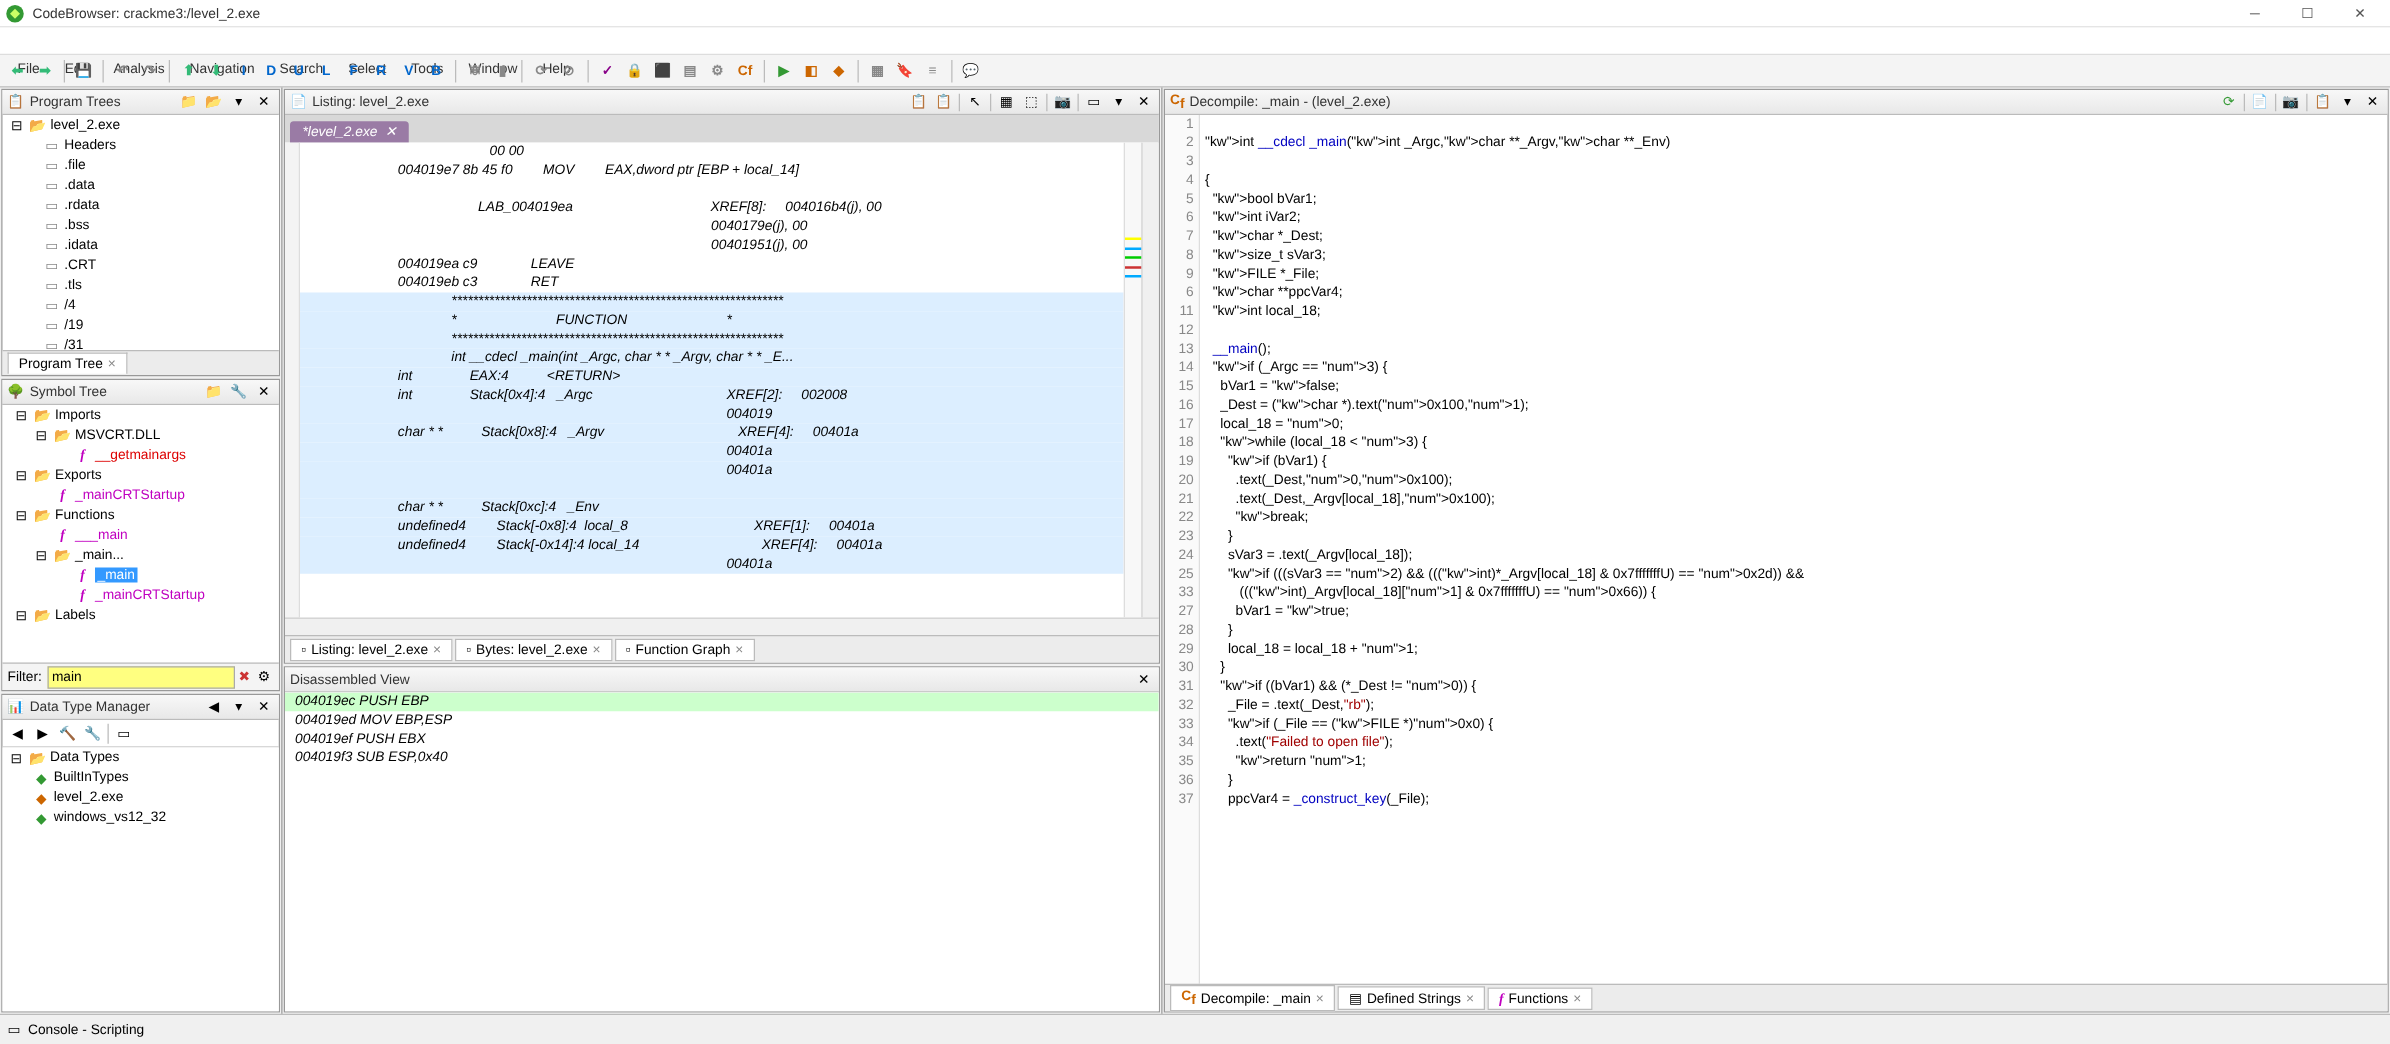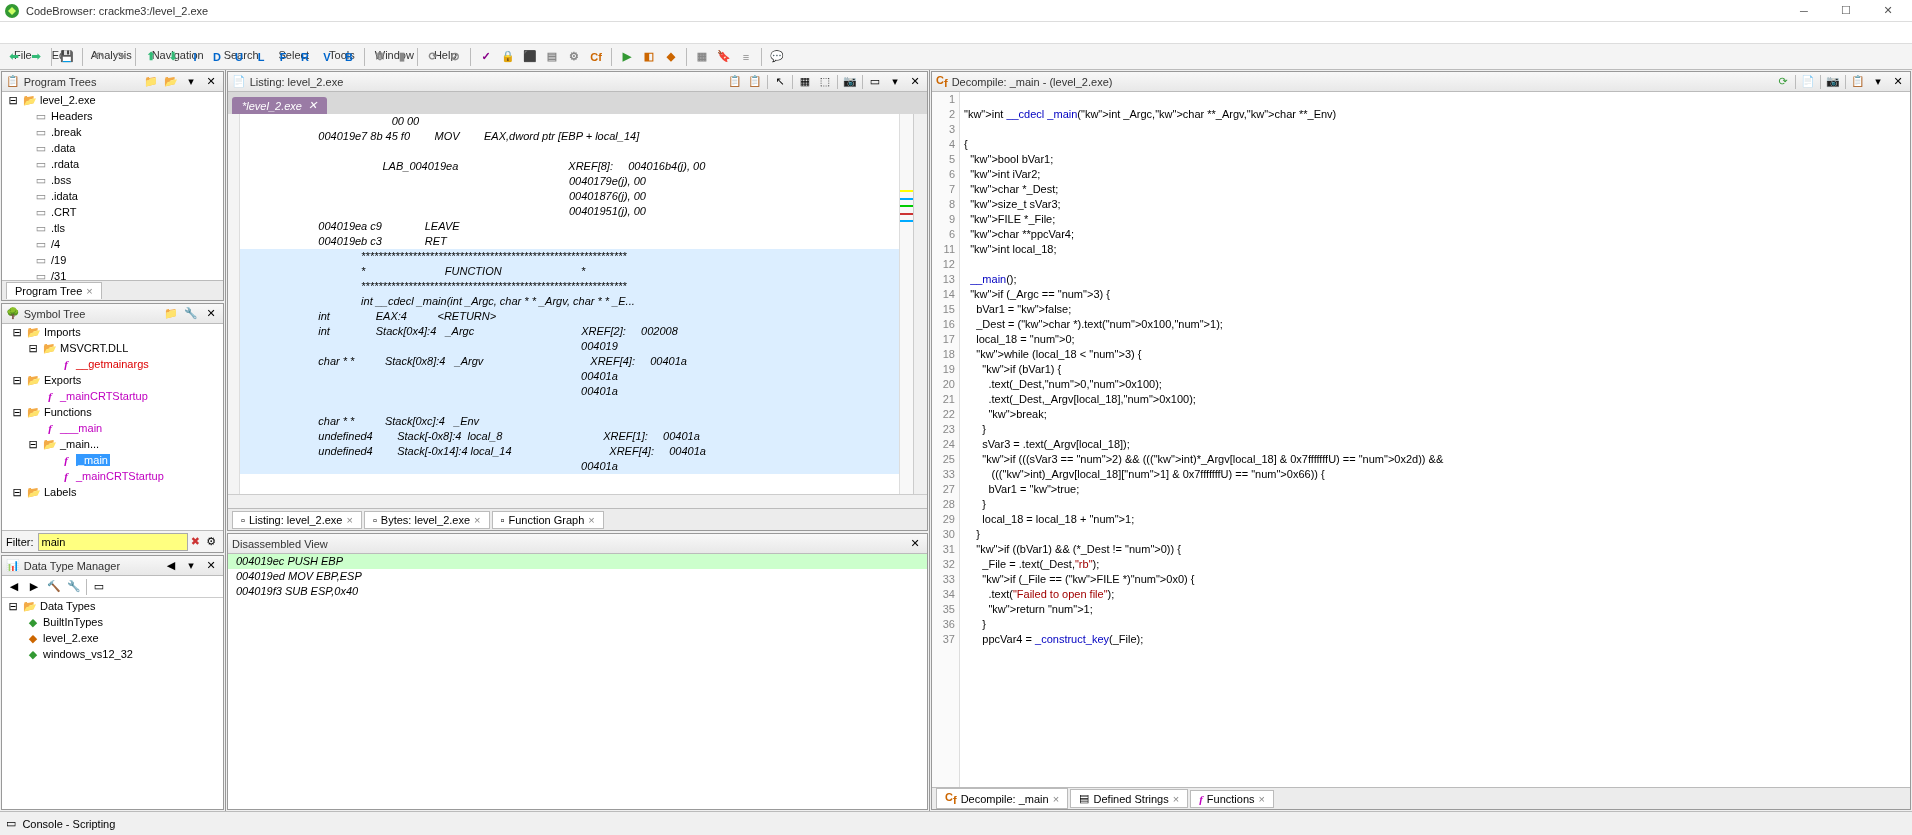--- a/index.html
+++ b/index.html
@@ -172,21 +172,21 @@
             <span class="tree-label">level_2.exe</span>
           </div>
           <div class="tree-item">
             <span class="tree-indent" style="width:28px"></span>
             <span class="tree-icon file-icon">▭</span>
             <span class="tree-label">Headers</span>
           </div>
           <div class="tree-item">
             <span class="tree-indent" style="width:28px"></span>
             <span class="tree-icon file-icon">▭</span>
-            <span class="tree-label">.break</span>
+            <span class="tree-label">.file</span>
           </div>
           <div class="tree-item">
             <span class="tree-indent" style="width:28px"></span>
             <span class="tree-icon file-icon">▭</span>
             <span class="tree-label">.data</span>
           </div>
           <div class="tree-item">
             <span class="tree-indent" style="width:28px"></span>
             <span class="tree-icon file-icon">▭</span>
             <span class="tree-label">.rdata</span>
@@ -387,21 +387,20 @@
         </div>
       </div>
       <div style="flex:1;display:flex;overflow:hidden">
         <div style="width:12px;background:#f4f4f4;border-right:1px solid #ddd"></div>
         <div class="code-area" id="listing-code">
             <div class="code-line">                                               00 00</div>
             <div class="code-line">                       004019e7 8b 45 f0        MOV        EAX,dword ptr [EBP + local_14]</div>
             <div class="code-line"> </div>
             <div class="code-line">                                            LAB_004019ea                                    XREF[8]:     004016b4(j), 00</div>
             <div class="code-line">                                                                                                         0040179e(j), 00</div>
-            <div class="code-line">                                                                                                         00401876(j), 00</div>
             <div class="code-line">                                                                                                         00401951(j), 00</div>
             <div class="code-line">                       004019ea c9              LEAVE</div>
             <div class="code-line">                       004019eb c3              RET</div>
             <div class="code-line hl-blue">                                     **************************************************************</div>
             <div class="code-line hl-blue">                                     *                          FUNCTION                          *</div>
             <div class="code-line hl-blue">                                     **************************************************************</div>
             <div class="code-line hl-blue">                                     int __cdecl _main(int _Argc, char * * _Argv, char * * _E...</div>
             <div class="code-line hl-blue">                       int               EAX:4          &lt;RETURN&gt;</div>
             <div class="code-line hl-blue">                       int               Stack[0x4]:4   _Argc                                   XREF[2]:     002008</div>
             <div class="code-line hl-blue">                                                                                                             004019</div>
@@ -444,20 +443,21 @@
     </div>
 
     <div class="panel" style="flex:1">
       <div class="panel-header">
         <span class="panel-title">Disassembled View</span>
         <span class="panel-icon-btn">✕</span>
       </div>
       <div class="code-area" id="disasm-code">
           <div class="code-line hl-green">004019ec PUSH EBP</div>
           <div class="code-line">004019ed MOV EBP,ESP</div>
+          <div class="code-line">004019ef PUSH EBX</div>
           <div class="code-line">004019f3 SUB ESP,0x40</div>
         </div>
     </div>
   </div>
 
   <div class="right-col">
     <div class="panel" style="flex:1">
       <div class="panel-header">
         <span style="color:#c60;font-weight:bold">C<sub>f</sub></span>
         <span class="panel-title">Decompile: _main - (level_2.exe)</span>

